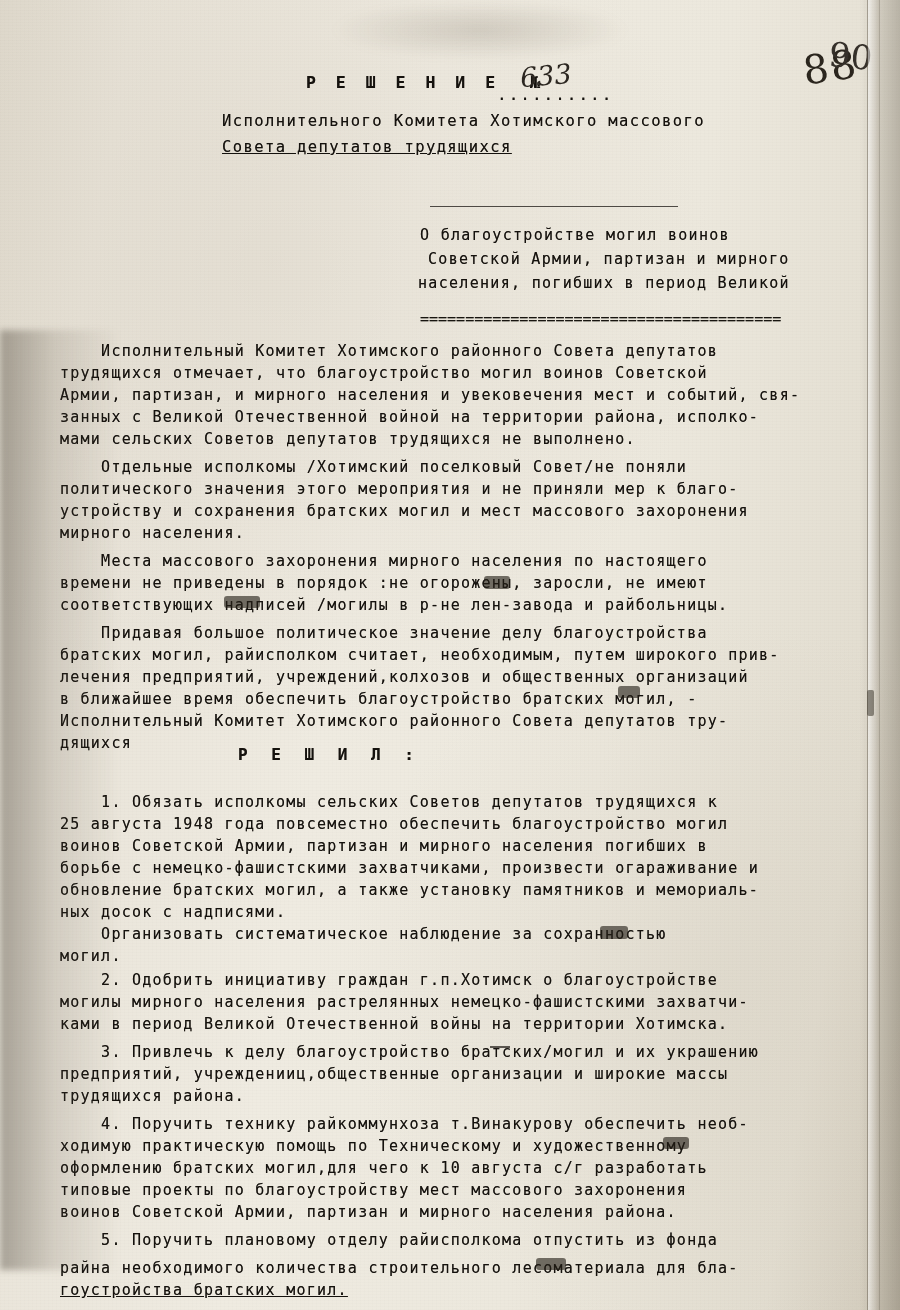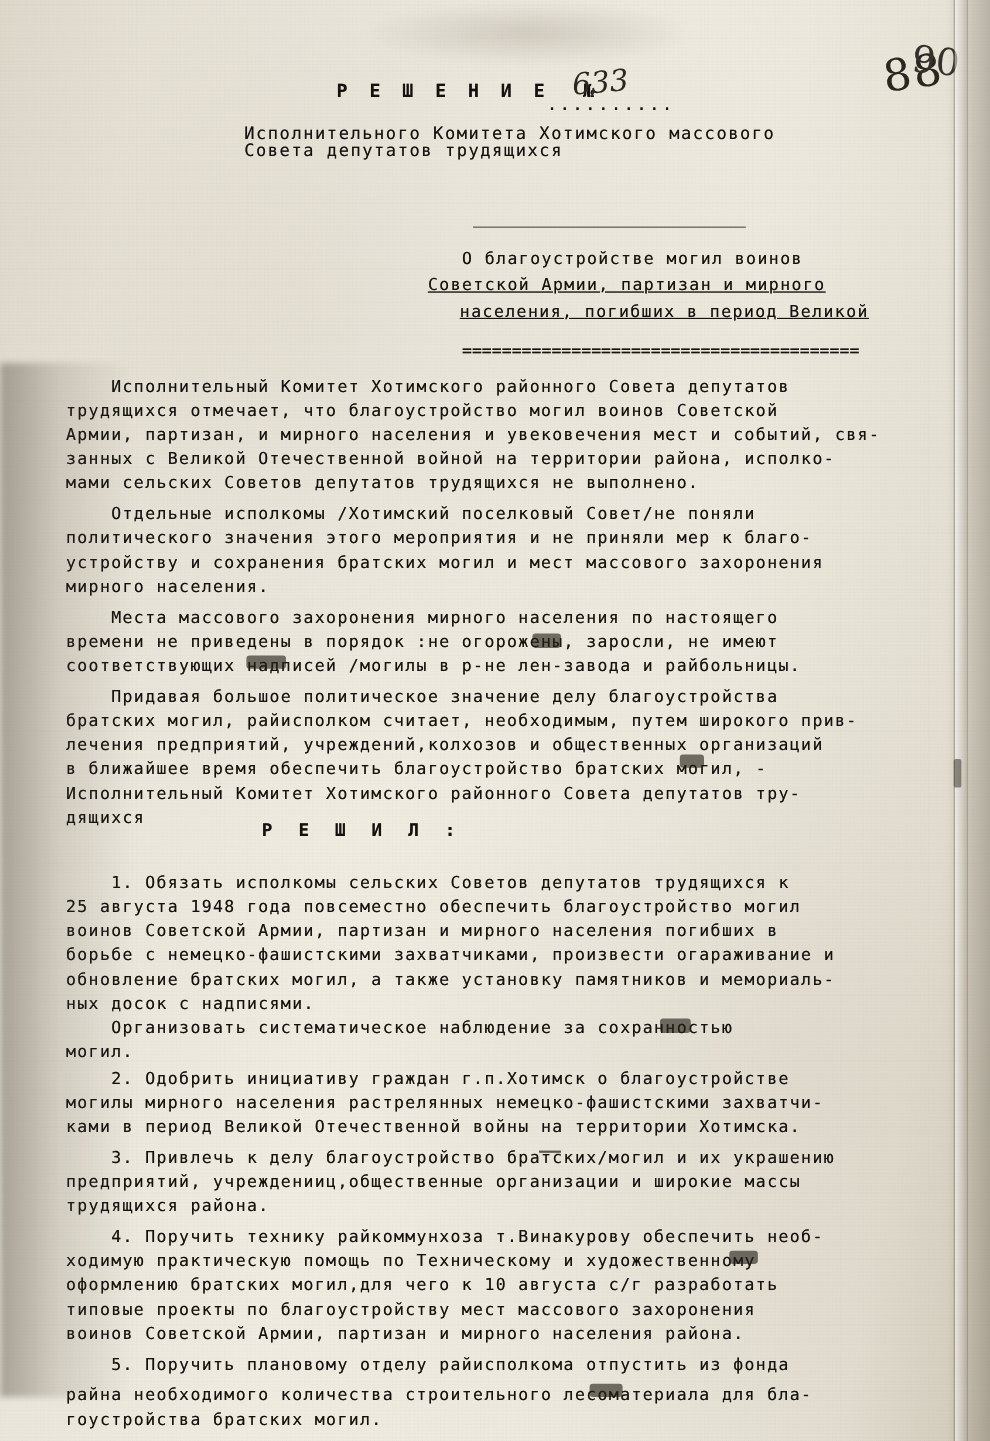--- a/index.html
+++ b/index.html
@@ -207,27 +207,27 @@
   <div class="doc">
 
     <div class="corner-num">88</div>
     <div class="corner-num2">90</div>
 
     <div class="tw title">Р Е Ш Е Н И Е  №</div>
     <div class="tw dots">..........</div>
     <div class="title-num">633</div>
 
     <div class="tw subtitle">Исполнительного Комитета Хотимского массового</div>
-    <div class="tw subtitle" style="top:124px;">Совета депутатов трудящихся</div>
+    <div class="tw subtitle" style="top:134px;text-decoration:underline;">Совета депутатов трудящихся</div>
 
     <div class="date-underline"></div>
 
     <div class="tw subject">О благоустройстве могил воинов</div>
-    <div class="tw subject" style="top:247px; left:389px;text-decoration:underline;">Советской Армии, партизан и мирного</div>
-    <div class="tw subject" style="top:271px; left:418px;text-decoration:underline;">населения, погибших в период Великой</div>
+    <div class="tw subject" style="top:247px; left:428px;">Советской Армии, партизан и мирного</div>
+    <div class="tw subject" style="top:271px; left:418px;">населения, погибших в период Великой</div>
     <div class="tw rule">========================================</div>
 
     <div class="tw body1" style="top:339px;">    Исполнительный Комитет Хотимского районного Совета депутатов</div>
     <div class="tw body1" style="top:361px;">трудящихся отмечает, что благоустройство могил воинов Советской</div>
     <div class="tw body1" style="top:383px;">Армии, партизан, и мирного населения и увековечения мест и событий, свя-</div>
     <div class="tw body1" style="top:405px;">занных с Великой Отечественной войной на территории района, исполко-</div>
     <div class="tw body1" style="top:427px;">мами сельских Советов депутатов трудящихся не выполнено.</div>
 
     <div class="tw body1" style="top:455px;">    Отдельные исполкомы /Хотимский поселковый Совет/не поняли</div>
     <div class="tw body1" style="top:477px;">политического значения этого мероприятия и не приняли мер к благо-</div>
@@ -265,21 +265,21 @@
     <div class="tw body2" style="top:1084px;">трудящихся района.</div>
 
     <div class="tw body2" style="top:1112px;">    4. Поручить технику райкоммунхоза т.Винакурову обеспечить необ-</div>
     <div class="tw body2" style="top:1134px;">ходимую практическую помощь по Техническому и художественному</div>
     <div class="tw body2" style="top:1156px;">оформлению братских могил,для чего к 10 августа с/г разработать</div>
     <div class="tw body2" style="top:1178px;">типовые проекты по благоустройству мест массового захоронения</div>
     <div class="tw body2" style="top:1200px;">воинов Советской Армии, партизан и мирного населения района.</div>
 
     <div class="tw body2" style="top:1228px;">    5. Поручить плановому отделу райисполкома отпустить из фонда</div>
     <div class="tw body2" style="top:1256px;">райна необходимого количества строительного лесоматериала для бла-</div>
-    <div class="tw body2" style="top:1278px;">гоустройства братских могил.</div>
+    <div class="tw body2" style="top:1278px;text-decoration:underline;">гоустройства братских могил.</div>
 
     <div class="blob" style="left:484px; top:576px; width:26px; height:13px;"></div>
     <div class="blob" style="left:224px; top:596px; width:36px; height:12px;"></div>
     <div class="blob" style="left:600px; top:926px; width:28px; height:13px;"></div>
     <div class="blob" style="left:663px; top:1137px; width:26px; height:12px;"></div>
     <div class="blob" style="left:536px; top:1258px; width:30px; height:12px;"></div>
     <div class="blob" style="left:618px; top:686px; width:22px; height:12px;"></div>
     <div class="strike" style="left:490px; top:1046px; width:20px;"></div>
   </div>
 

